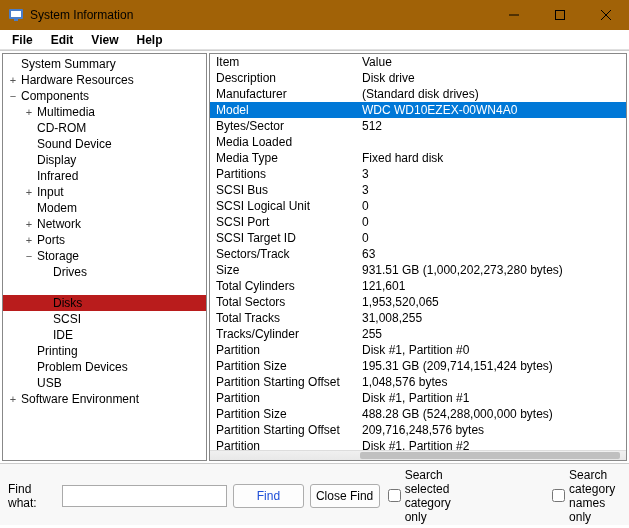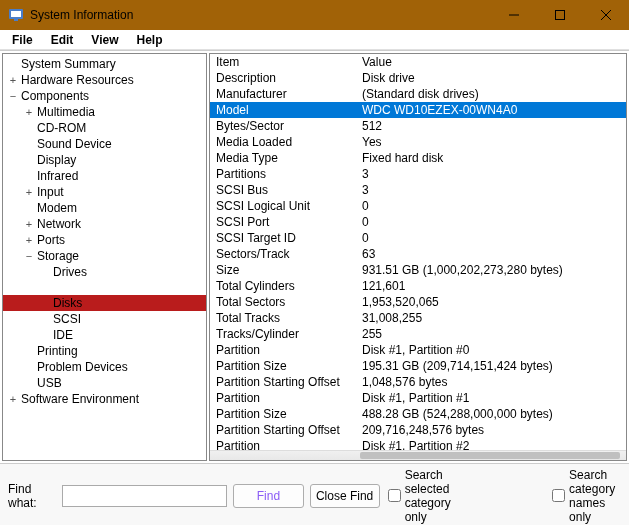--- a/index.html
+++ b/index.html
@@ -22,21 +22,21 @@
 .detail-rows { width: 100%; }
 .dr { display: flex; height: 16px; align-items: center; }
 .dr.sel { background: #0078d7; color: #fff; }
 .dr .dk { width: 148px; padding-left: 6px; white-space: nowrap; overflow: hidden; }
 .dr .dv { flex: 1; padding-left: 4px; white-space: nowrap; overflow: hidden; }
 .findbar { height: 62px; border-top: 1px solid #ccc; padding: 6px 8px 4px 8px; display: flex; flex-direction: row; gap: 8px; background: #f8f8f8; }
 .findrow1 { display: flex; align-items: center; gap: 6px; }
 .findrow1 label { color: #000; }
 .findrow1 input[type=text] { flex: 1; height: 22px; border: 1px solid #aaa; padding: 0 4px; background: #fff; }
 .findrow1 button { width: 80px; height: 24px; border: 1px solid #adadad; background: #fdfdfd; border-radius: 3px; }
-.findrow1 button:disabled { color: #8b5cf6; }
+.findrow1 button:disabled { color: #1d4ed8; }
 .findrow2 { display: flex; gap: 92px; align-items: center; }
 .findrow2 label { display: flex; align-items: center; gap: 4px; }
 .findrow2 input[type=checkbox] { width: 13px; height: 13px; }
 .hscroll-hint { position: absolute; bottom: 0; left: 0; right: 0; height: 10px; background: linear-gradient(#f0f0f0,#e8e8e8); border-top:1px solid #ddd; }
 .hscroll-thumb { position:absolute; left:150px; right:6px; top:1px; bottom:1px; background:#c0c0c0; border-radius:2px;}
 </style>
 </head>
 <body>
 
 <div class="titlebar">
@@ -200,21 +200,20 @@
         <div class="dr sel">
           <div class="dk">Model</div>
           <div class="dv">WDC WD10EZEX-00WN4A0</div>
         </div>
         <div class="dr">
           <div class="dk">Bytes/Sector</div>
           <div class="dv">512</div>
         </div>
         <div class="dr">
           <div class="dk">Media Loaded</div>
-          <div class="dv">Yes</div>
         </div>
         <div class="dr">
           <div class="dk">Media Type</div>
           <div class="dv">Fixed hard disk</div>
         </div>
         <div class="dr">
           <div class="dk">Partitions</div>
           <div class="dv">3</div>
         </div>
         <div class="dr">

